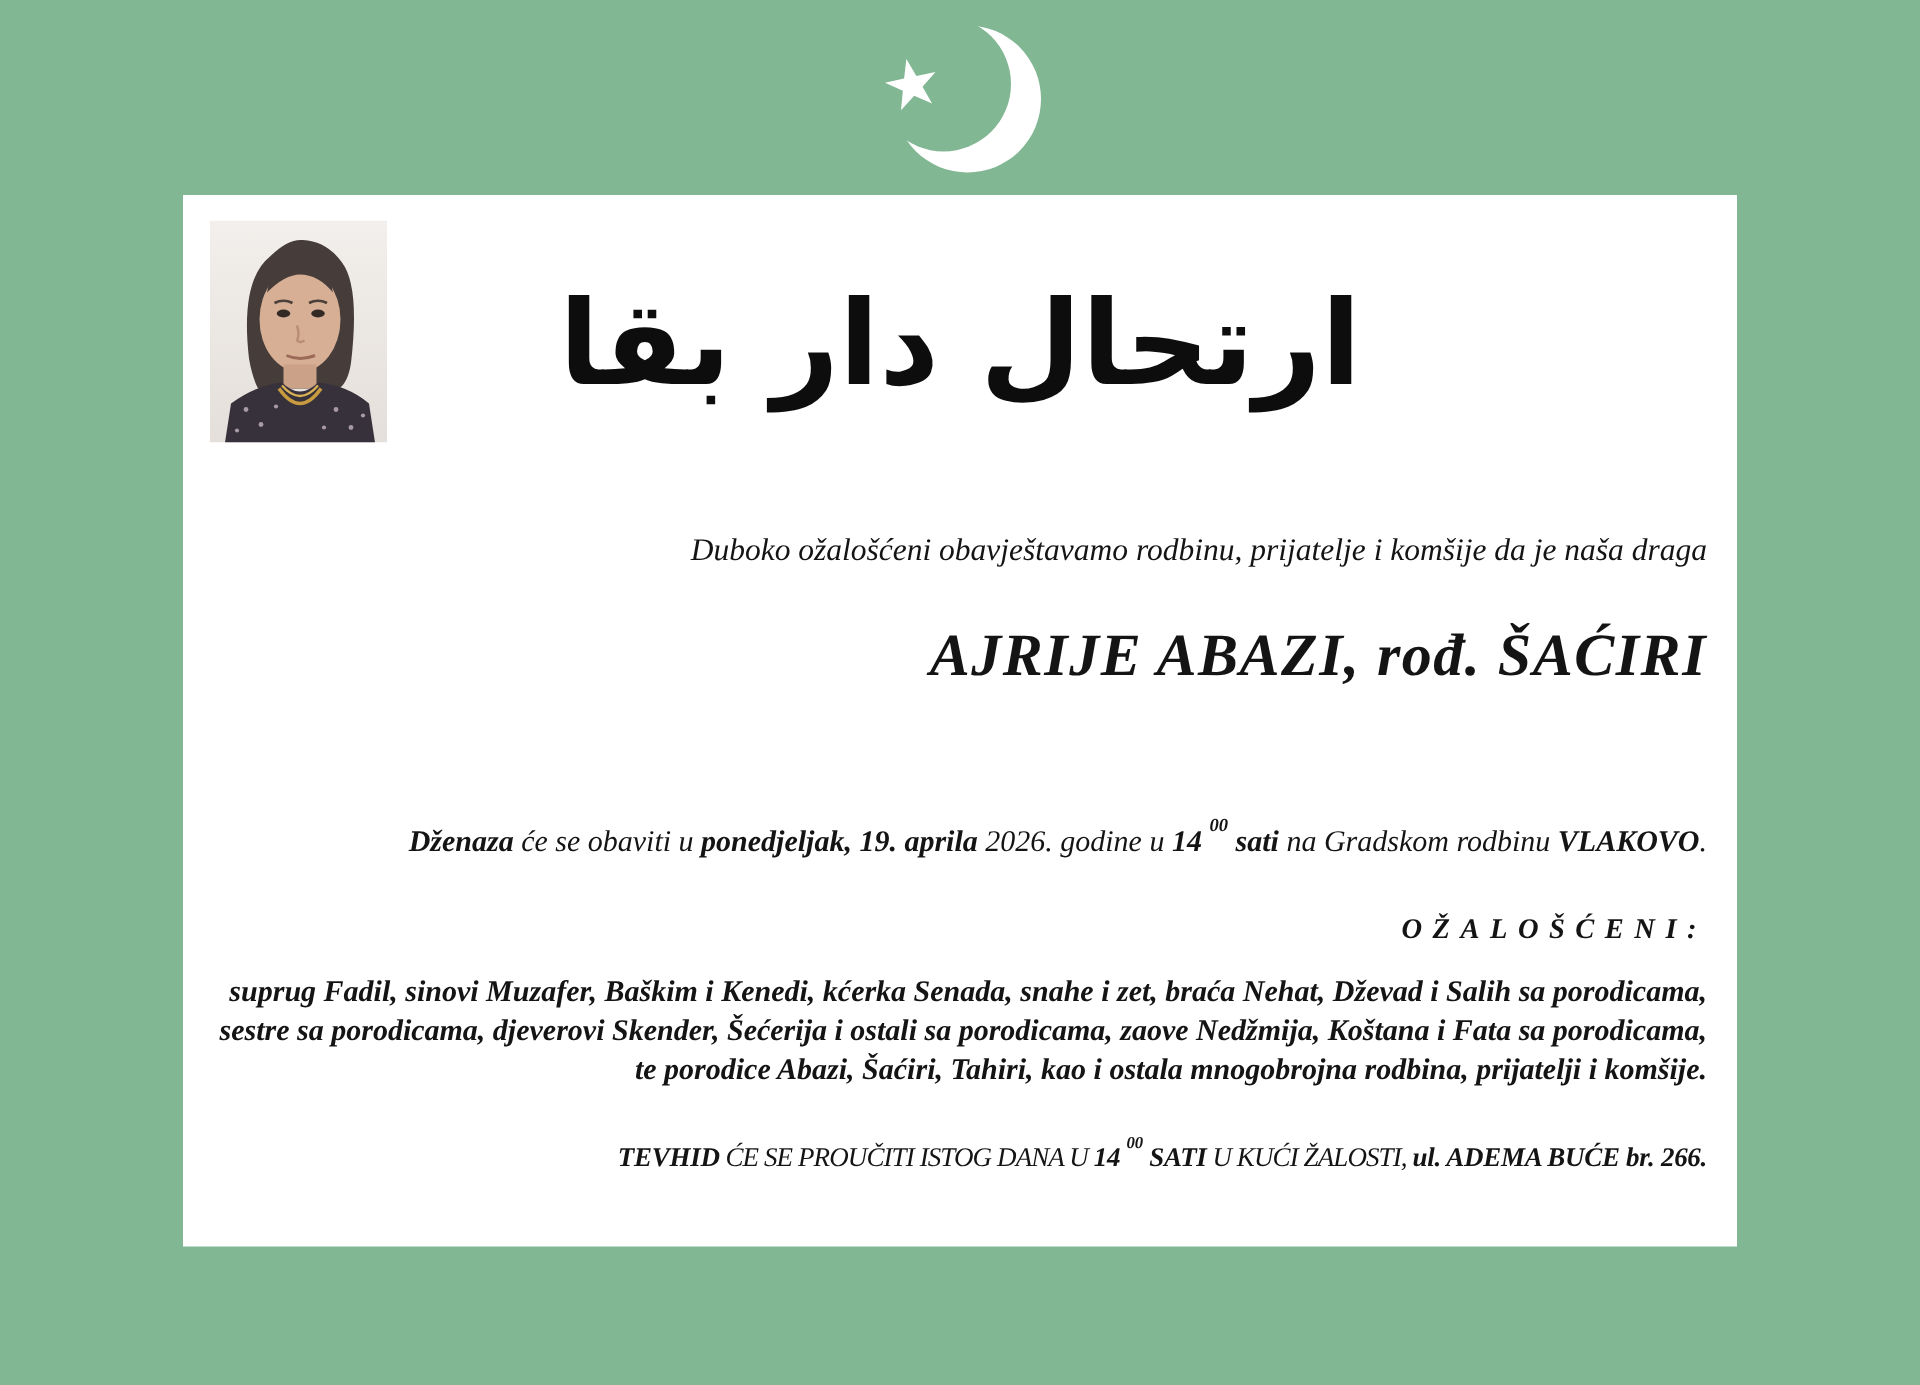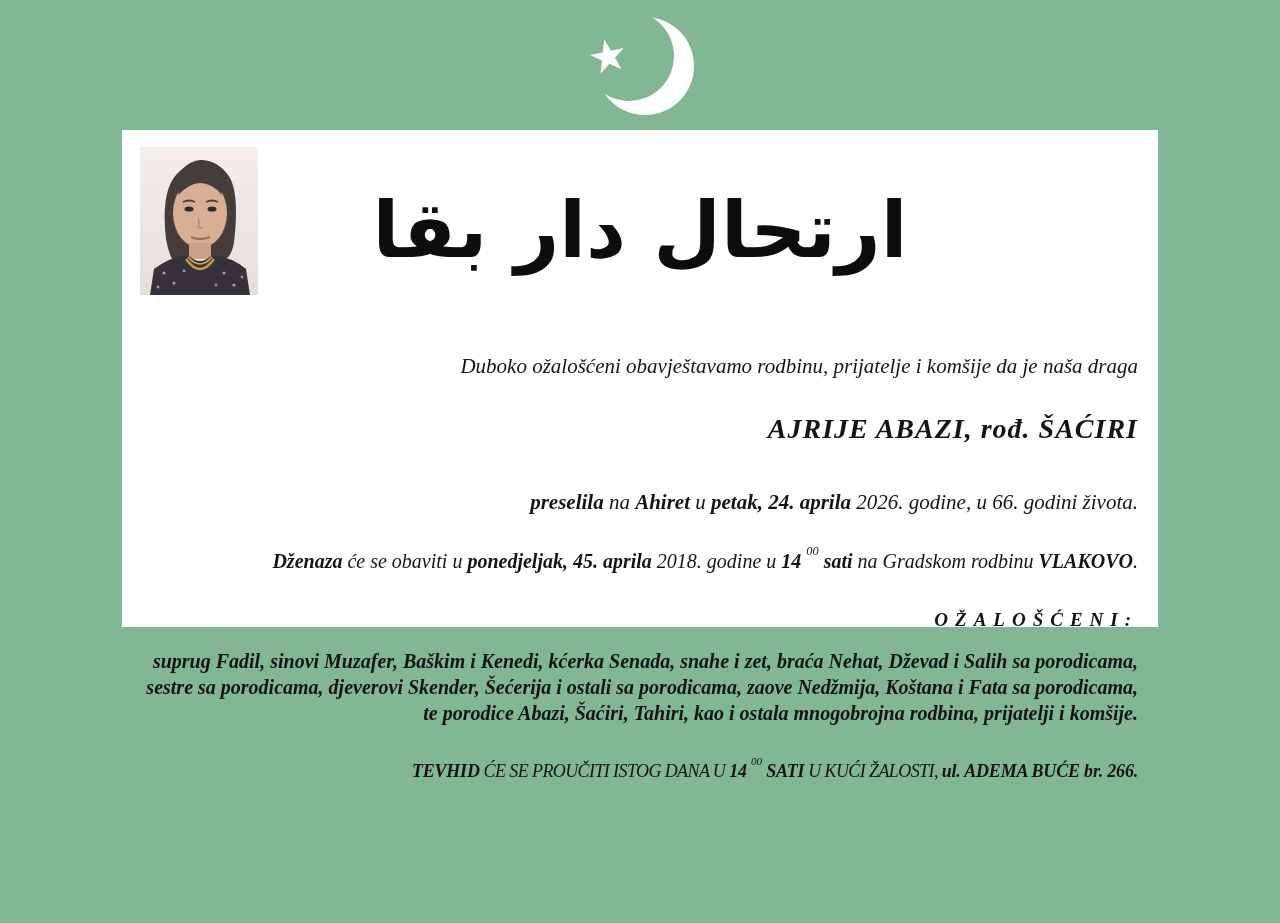--- a/index.html
+++ b/index.html
@@ -20,21 +20,21 @@
     top: 14px;
     width: 140px;
     height: 108px;
   }
 
   .card {
     position: absolute;
     left: 122px;
     top: 130px;
     width: 1036px;
-    height: 497px;
+    height: 701px;
     background: #ffffff;
     color: #141414;
   }
 
   .photo {
     position: absolute;
     left: 18px;
     top: 17px;
     width: 118px;
     height: 148px;
@@ -58,21 +58,21 @@
   .textline {
     position: absolute;
     left: 0;
     width: 100%;
     text-align: right;
     font-style: italic;
     padding: 0 20px;
   }
 
   .intro   { top: 224px; font-size: 21px; }
-  .name    { top: 283px; font-size: 28px; font-weight: bold; letter-spacing: 1px; }
+  .name    { top: 283px; font-size: 40px; font-weight: bold; letter-spacing: 1px; }
   .death   { top: 360px; font-size: 21px; }
   .funeral { top: 420px; font-size: 20px; }
 
   .mourners-heading {
     top: 479px;
     font-size: 19px;
     font-weight: bold;
     letter-spacing: 7px;
   }
 
@@ -80,21 +80,21 @@
     top: 518px;
     font-size: 20px;
     font-weight: bold;
     line-height: 26px;
   }
 
   .tevhid { top: 631px; font-size: 18px; letter-spacing: -0.2px; }
 
   .b { font-weight: bold; }
   .n { letter-spacing: -0.6px; }
-  sup.b, sup { font-size: 0.62em; line-height: 0; font-weight: normal; position: relative; top: -0.45em; }
+  sup.b, sup { font-size: 0.62em; line-height: 0; font-weight: bold; position: relative; top: -0.45em; }
 </style>
 </head>
 <body>
 
 <div class="stage">
 
   <div class="crescent-wrap">
     <svg width="140" height="108" viewBox="0 0 140 108">
       <circle cx="70" cy="52" r="49" fill="#ffffff"></circle>
       <circle cx="54" cy="42" r="45" fill="#82b794"></circle>
@@ -136,23 +136,22 @@
       <path d="M46,112 Q60,132 74,112" stroke="#c89b3f" stroke-width="2.4" fill="none"></path>
       <path d="M48,110 Q60,124 72,110" stroke="#d9b055" stroke-width="1.6" fill="none"></path>
     </svg>
 
     <div class="calligraphy">ارتحال دار بقا</div>
 
     <p class="textline intro">Duboko ožalošćeni obavještavamo rodbinu, prijatelje i komšije da je naša draga</p>
 
     <h1 class="textline name">AJRIJE ABAZI, rođ. ŠAĆIRI</h1>
 
-    <p class="textline death"><span class="b">preselila</span><span> na </span><span class="b">Ahiret</span><span> u </span><span class="b">petak, 24. aprila</span><span> 2026. godine, u 66. godini života.</span></p>
 
-    <p class="textline funeral"><span class="b">Dženaza</span><span> će se obaviti u </span><span class="b">ponedjeljak, 45. aprila</span><span> 2018. godine u </span><span class="b">14 </span><sup class="b">00</sup><span class="b"> sati</span><span> na Gradskom rodbinu </span><span class="b">VLAKOVO</span><span>.</span></p>
+    <p class="textline funeral"><span class="b">Dženaza</span><span> će se obaviti u </span><span class="b">ponedjeljak, 19. aprila</span><span> 2026. godine u </span><span class="b">14 </span><sup class="b">00</sup><span class="b"> sati</span><span> na Gradskom rodbinu </span><span class="b">VLAKOVO</span><span>.</span></p>
 
     <h2 class="textline mourners-heading">OŽALOŠĆENI:</h2>
 
     <p class="textline mourners">suprug Fadil, sinovi Muzafer, Baškim i Kenedi, kćerka Senada, snahe i zet, braća Nehat, Dževad i Salih sa porodicama, sestre sa porodicama, djeverovi Skender, Šećerija i ostali sa porodicama, zaove Nedžmija, Koštana i Fata sa porodicama, te porodice Abazi, Šaćiri, Tahiri, kao i ostala mnogobrojna rodbina, prijatelji i komšije.</p>
 
     <p class="textline tevhid"><span class="b">TEVHID</span><span class="n"> ĆE SE PROUČITI ISTOG DANA U </span><span class="b">14 </span><sup class="b">00</sup><span class="b"> SATI</span><span class="n"> U KUĆI ŽALOSTI, </span><span class="b">ul. </span><span class="b">ADEMA BUĆE br. 266.</span></p>
 
   </div>
 </div>
 

